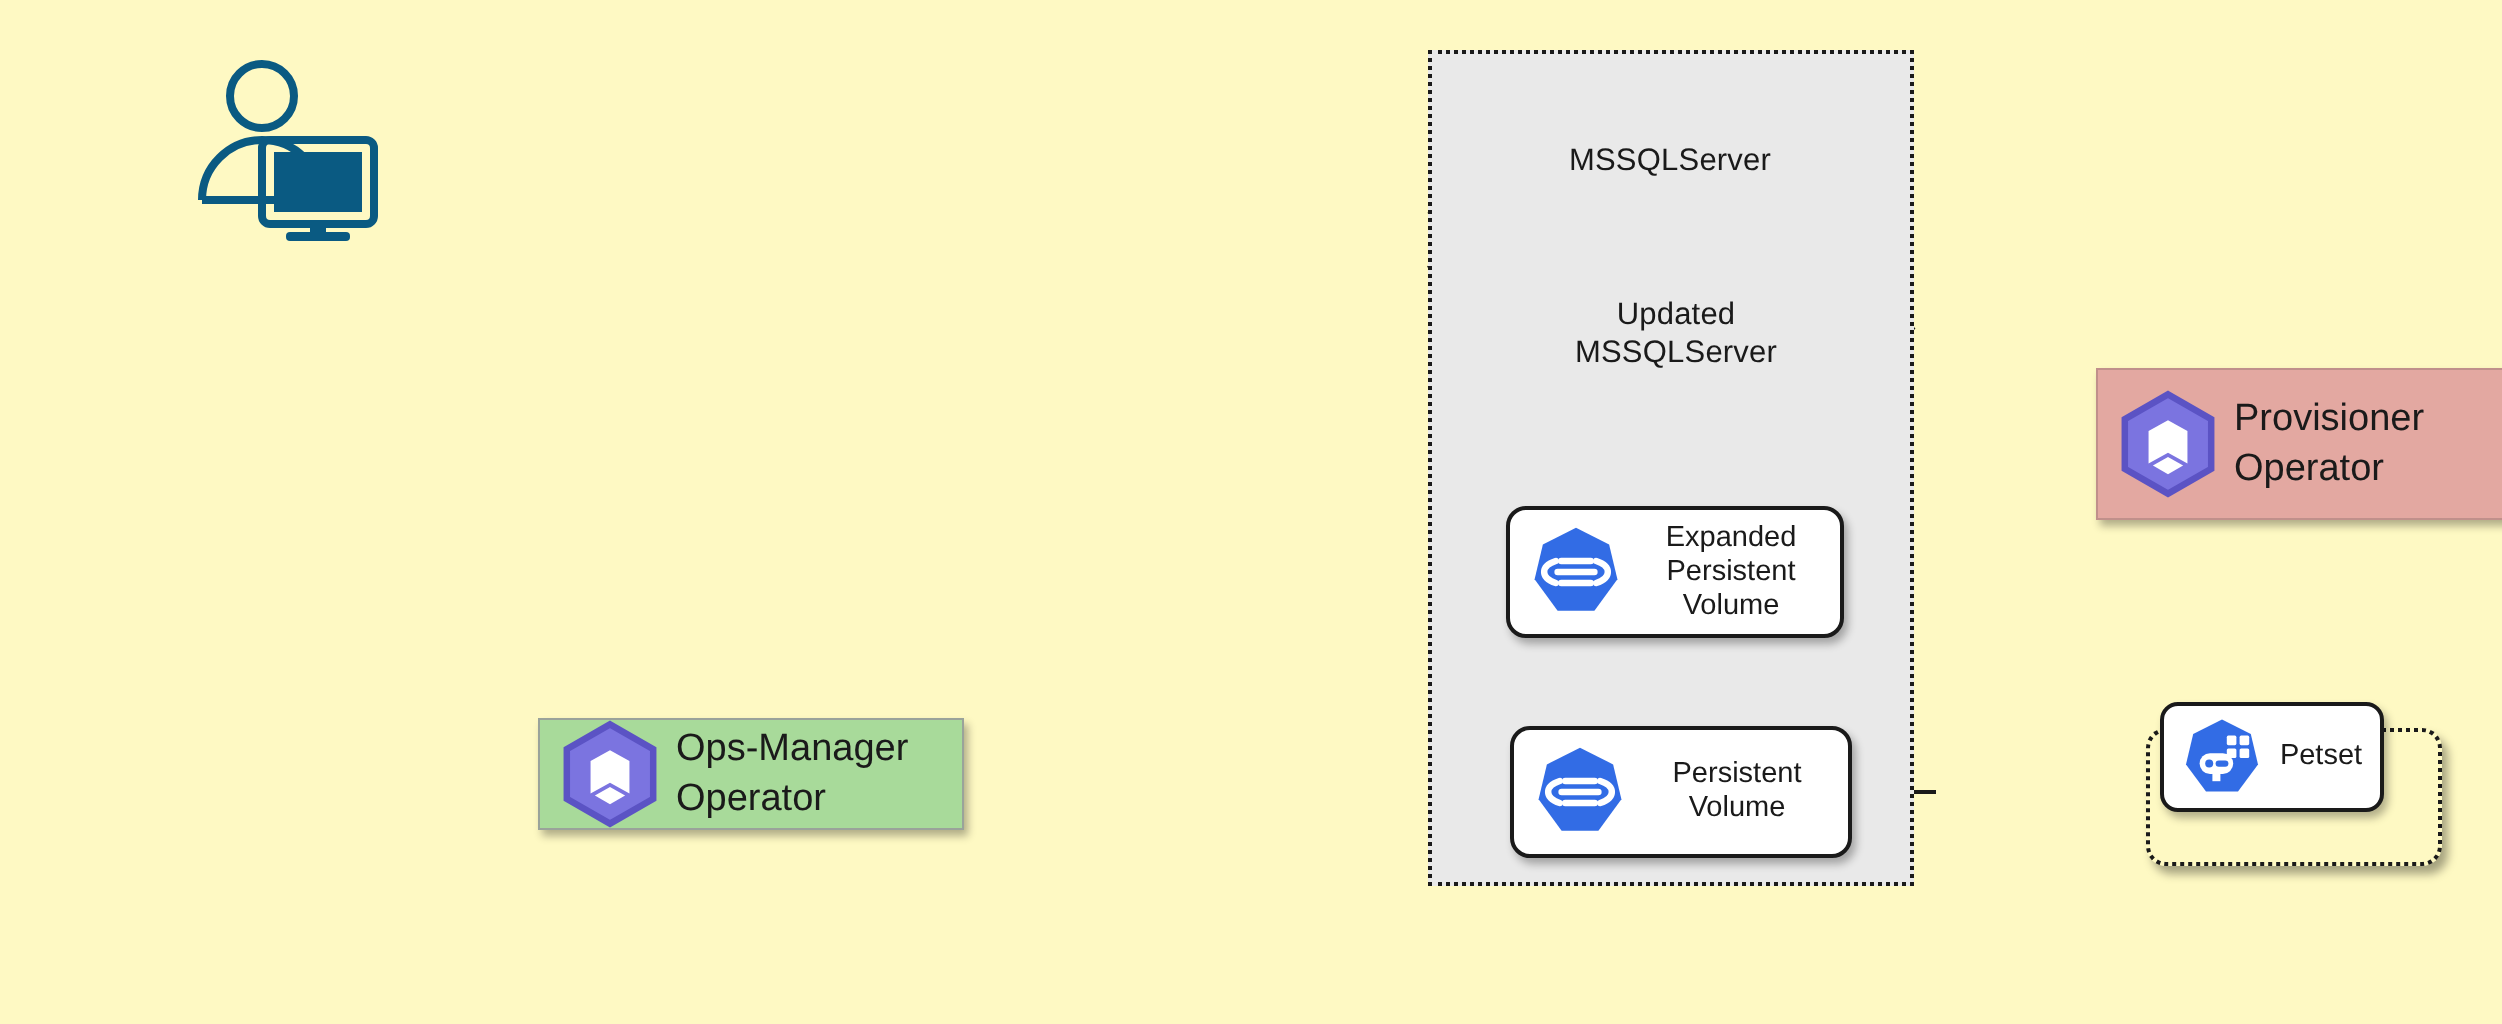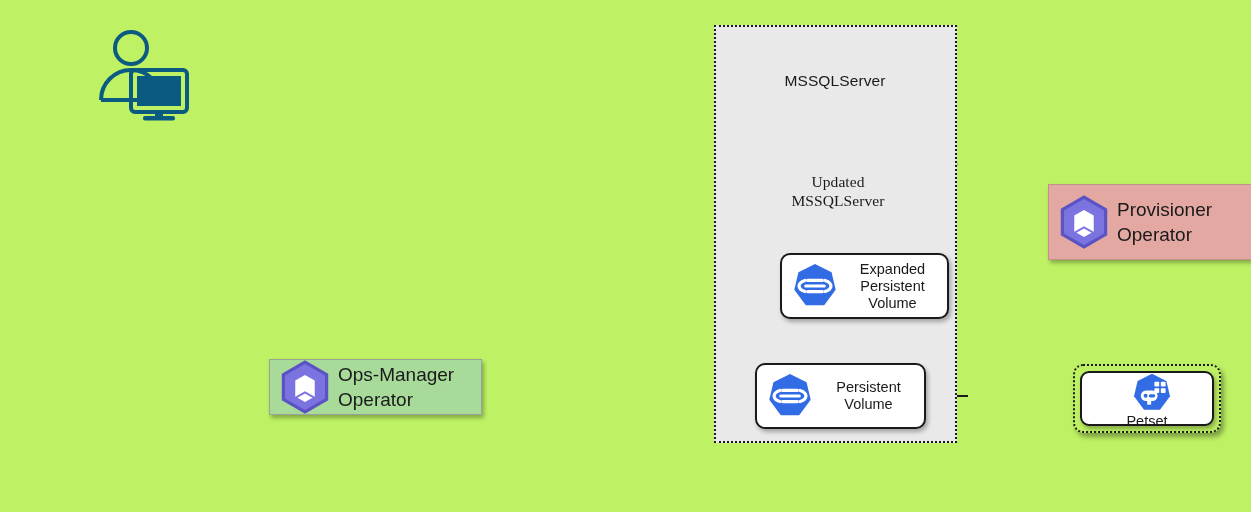--- a/index.html
+++ b/index.html
@@ -4,21 +4,21 @@
 <style>
   html, body {
     margin: 0;
     padding: 0;
     background: #000000;
   }
   #canvas {
     position: relative;
     width: 1251px;
     height: 512px;
-    background: #bef264;
+    background: #fef9c3;
     overflow: hidden;
     font-family: "Liberation Sans", sans-serif;
   }
 
   
   .abs { position: absolute; }
 
   
   #user-icon { left: 95px; top: 28px; width: 96px; height: 96px; }
 
@@ -34,46 +34,45 @@
   
   .plain-label {
     color: #1A1A1A;
     font-size: 15.5px;
     line-height: 19px;
     text-align: center;
     white-space: pre-line;
     letter-spacing: 0.1px;
   }
   #mssqlserver-label { left: 740px; top: 71px; width: 190px; }
-  #updated-mssqlserver-label { left: 740px; top: 172px; width: 196px; font-family: Liberation Serif, serif; }
+  #updated-mssqlserver-label { left: 740px; top: 148px; width: 196px; }
 
   
   .card {
     box-sizing: border-box;
     background: #FFFFFF;
     border: 2px solid #1A1A1A;
     border-radius: 10px;
     display: flex;
     align-items: center;
     box-shadow: 2px 3px 4px rgba(0,0,0,0.30);
   }
   .card-label {
     color: #1A1A1A;
     font-size: 14.5px;
     line-height: 17px;
     text-align: center;
     white-space: pre-line;
     flex: 1;
   }
-  #expanded-pv-card { left: 780px; top: 253px; width: 169px; height: 66px; }
+  #expanded-pv-card { left: 753px; top: 253px; width: 169px; height: 66px; }
   #persistent-pv-card { left: 755px; top: 363px; width: 171px; height: 66px; }
   #petset-card {
-    left: 1080px; top: 371px; width: 134px; height: 55px;
+    left: 1080px; top: 351px; width: 112px; height: 55px;
     border-radius: 9px;
-    flex-direction: column;
   }
 
   
   #petset-outer {
     left: 1073px; top: 364px; width: 148px; height: 69px;
     border: 2px dotted #1A1A1A;
     border-radius: 10px;
     box-sizing: border-box;
     box-shadow: 3px 4px 5px rgba(0,0,0,0.35);
   }

